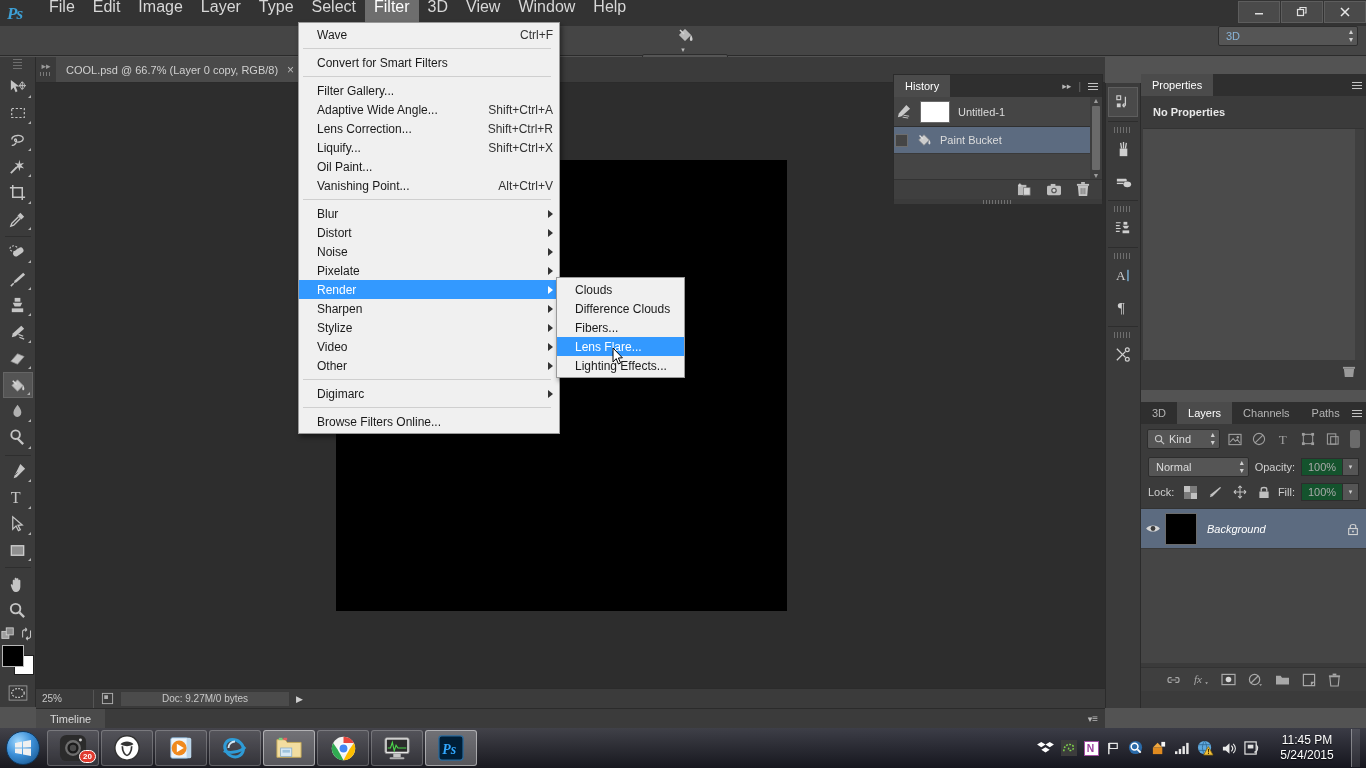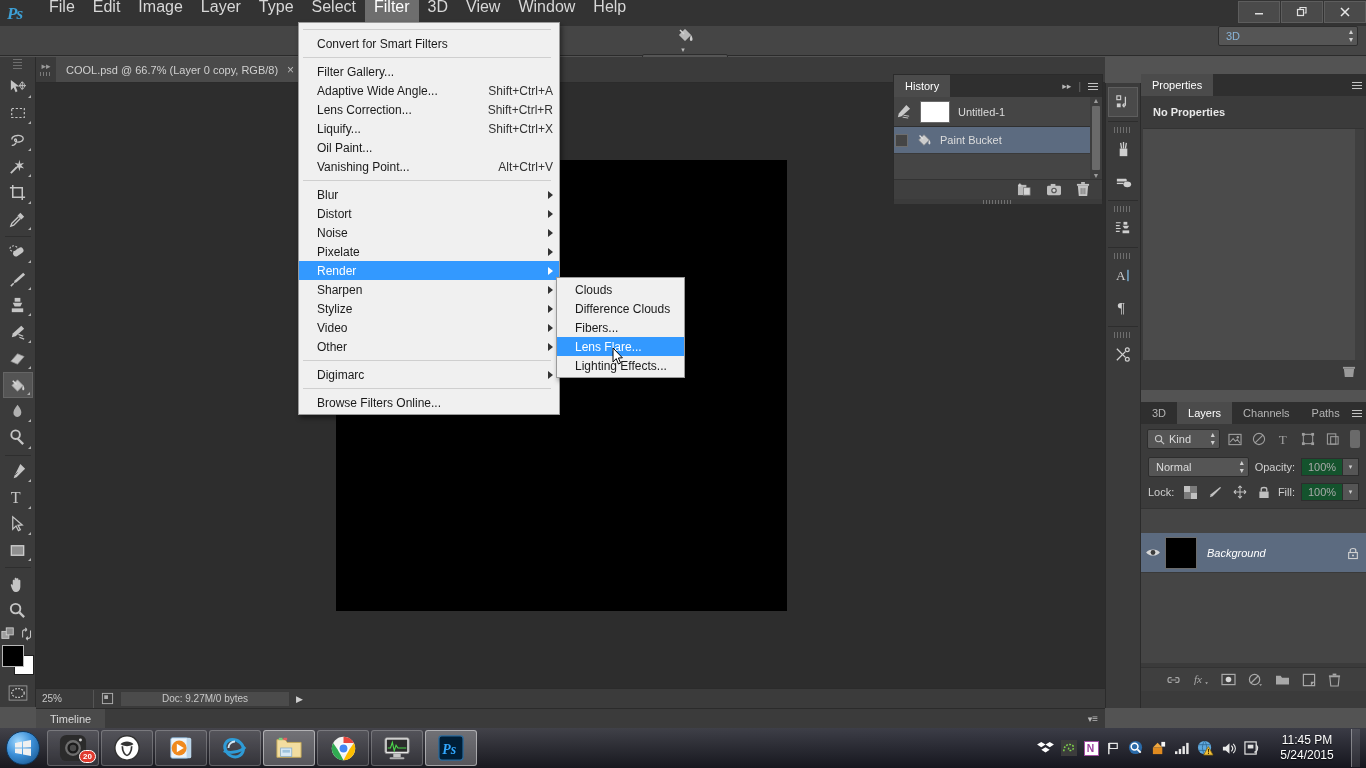--- a/index.html
+++ b/index.html
@@ -267,21 +267,20 @@
   .num-caret {
     width: 16px; height: 18px; background: #555; border: 1px solid #2d2d2d; border-left: none;
     display: flex; align-items: center; justify-content: center; font-size: 7px; color: #ccc;
   }
   .lbl { font-size: 11px; color: #cfcfcf; }
   .lock-icons { display: flex; align-items: center; gap: 11px; margin-left: 4px; color: #b2b2b2; }
   .layers-list { background: #454545; height: 155px; margin-top: 4px; border-top: 1px solid #333; }
   .layer-row {
     display: flex; align-items: center; height: 40px; gap: 0; padding: 0;
     border-bottom: 1px solid #3a3a3a;
-    margin-top: 24px;
   }
   .layer-row.selected { background: #5c6b80; }
   .eye-cell { width: 24px; display: flex; align-items: center; justify-content: center; }
   .layer-thumb {
     width: 32px; height: 32px; background: #000; border: 1px solid #6b6b6b; margin-right: 10px;
   }
   .layer-name { font-size: 11px; font-style: italic; color: #ffffff; flex: 1; }
   .lock-cell { width: 26px; display: flex; align-items: center; justify-content: center; color: #c9c9c9; }
   .layers-footer {
     height: 24px; background: #3f3f3f; display: flex; align-items: center;
@@ -943,20 +942,24 @@
       </svg>
       <svg width="13" height="14" viewBox="0 0 14 15">
         <path d="M2,4 L12,4 L11,14 L3,14 Z" fill="none" stroke="#a8a8a8" stroke-width="1.2"></path>
         <rect x="1" y="2.5" width="12" height="1.6" fill="#a8a8a8"></rect>
         <rect x="5" y="0.6" width="4" height="2" fill="#a8a8a8"></rect>
       </svg>
     </div>
   </div>
 
   <div class="dropdown" id="filter-menu">
+      <div class="mi">
+        <span class="label">Wave</span>
+        <span class="accel">Ctrl+F</span>
+      </div>
       <div class="msep"></div>
       <div class="mi">
         <span class="label">Convert for Smart Filters</span>
       </div>
       <div class="msep"></div>
       <div class="mi">
         <span class="label">Filter Gallery...</span>
       </div>
       <div class="mi">
         <span class="label">Adaptive Wide Angle...</span>

